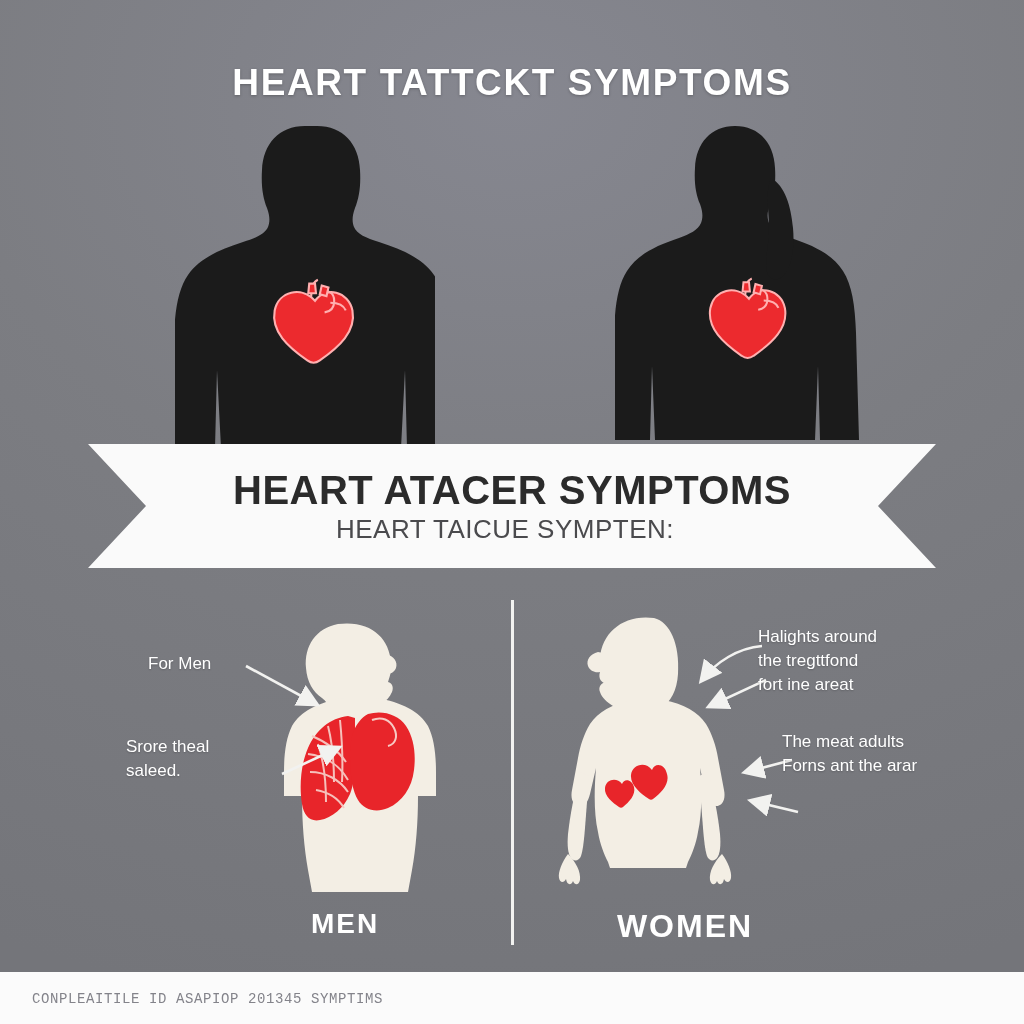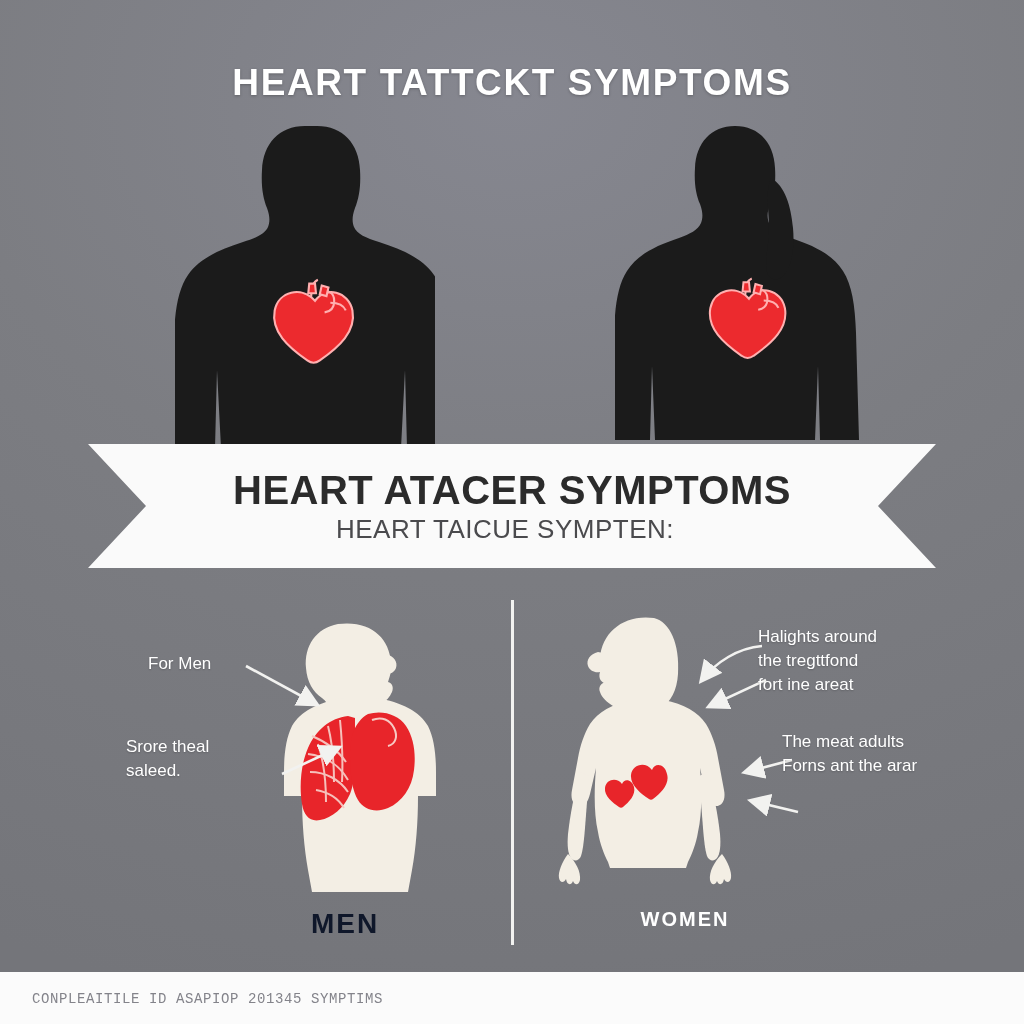--- a/index.html
+++ b/index.html
@@ -94,33 +94,33 @@
     width: 3px;
     height: 345px;
     background: #f2f2f0;
   }
   #men-caption {
     position: absolute;
     left: 240px;
     top: 908px;
     width: 210px;
     text-align: center;
-    color: #0f172a;
+    color: #ffffff;
     font-size: 28px;
     font-weight: bold;
     letter-spacing: 2px;
   }
   #women-caption {
     position: absolute;
     left: 570px;
     top: 908px;
     width: 230px;
     text-align: center;
     color: #ffffff;
-    font-size: 20px;
+    font-size: 32px;
     font-weight: bold;
     letter-spacing: 2px;
   }
 
   .body-wrap { position: absolute; }
   #men-body-wrap   { left: 268px; top: 612px; }
   #women-body-wrap { left: 536px; top: 608px; }
 
   
   .anno {

